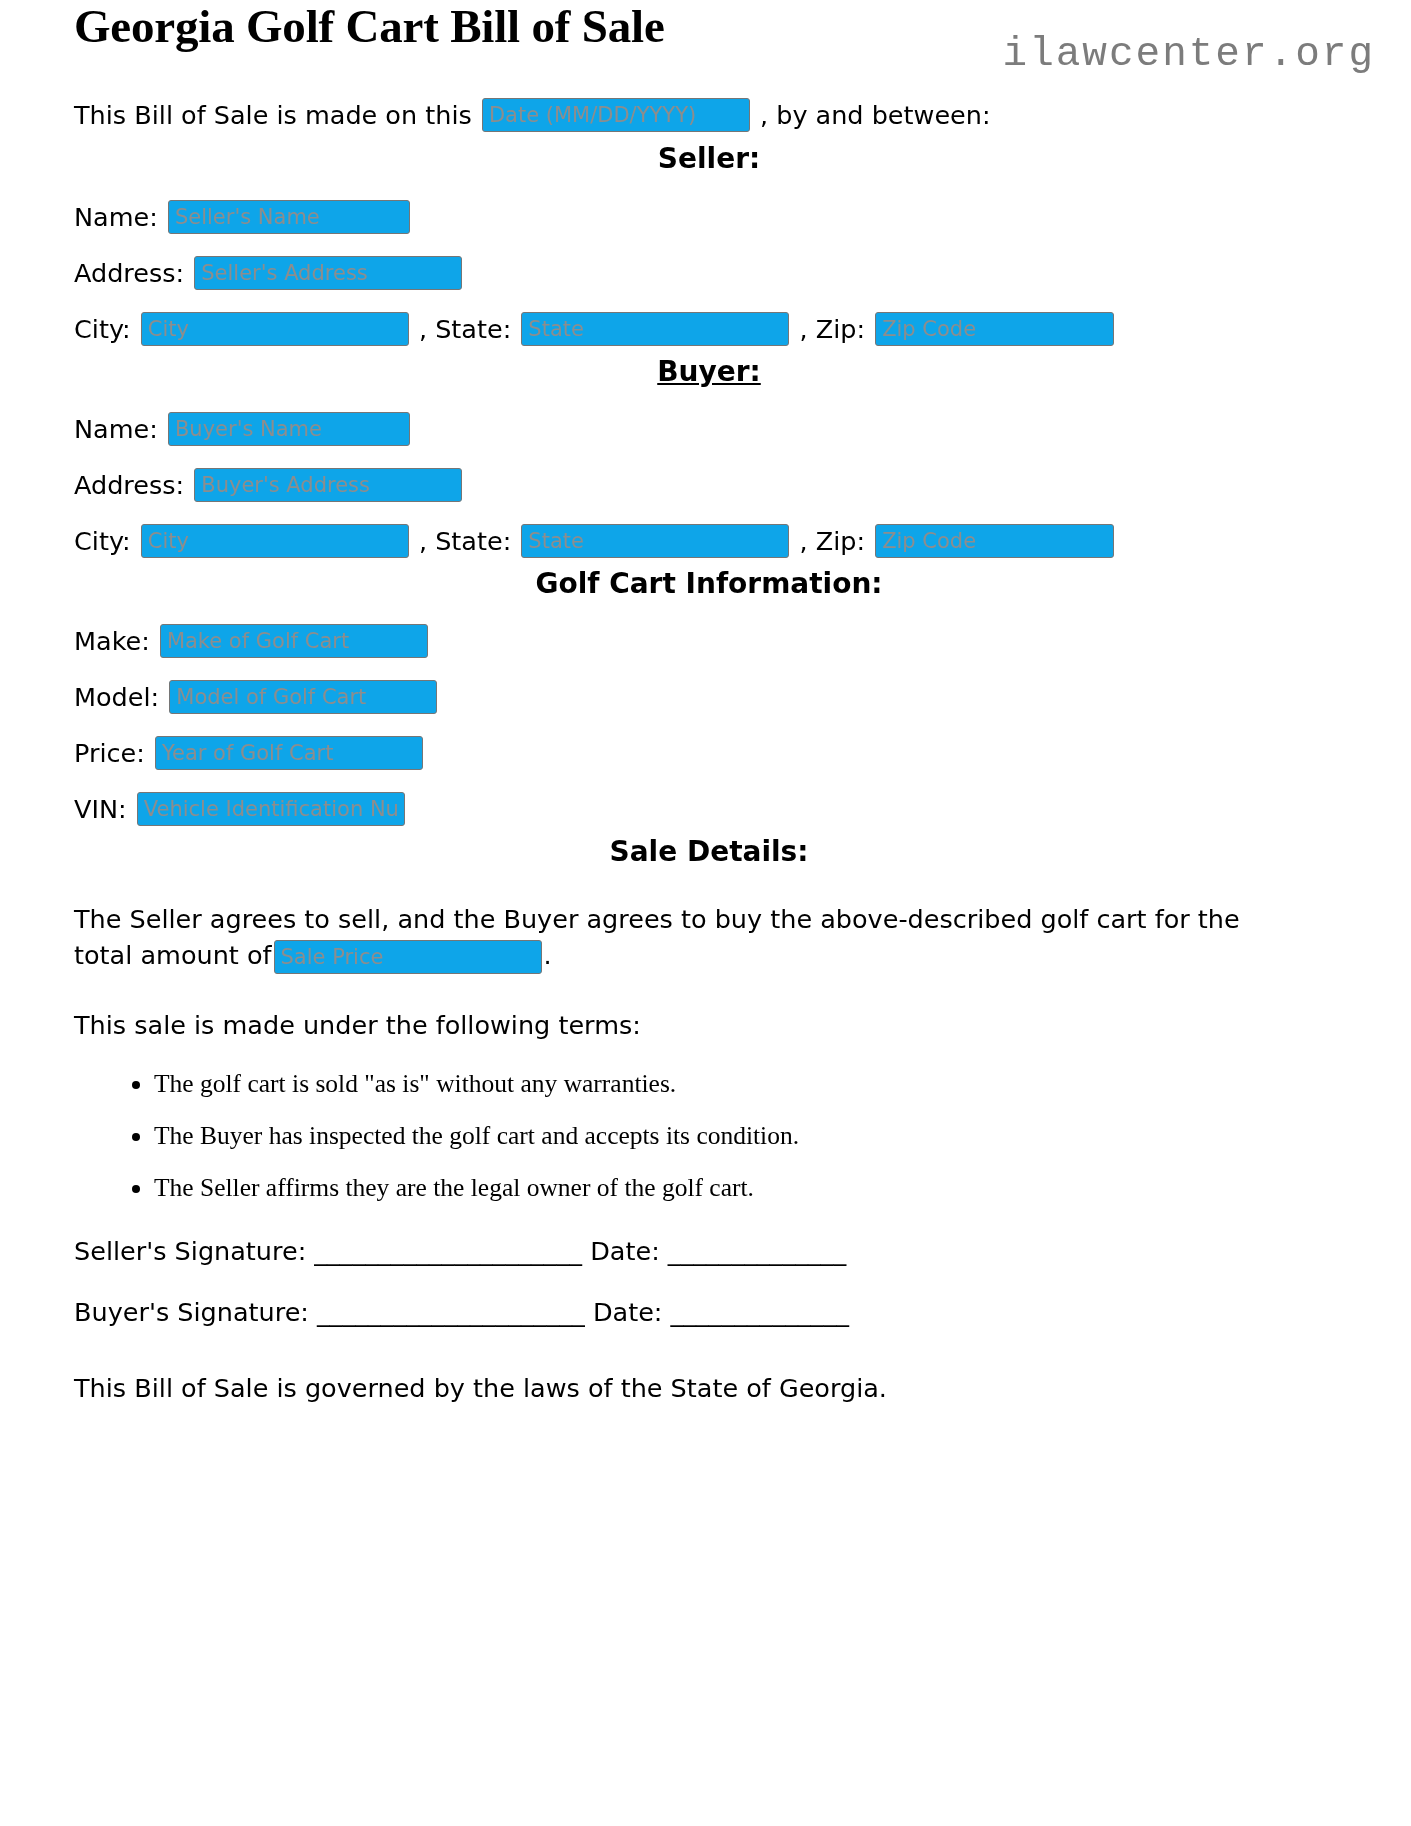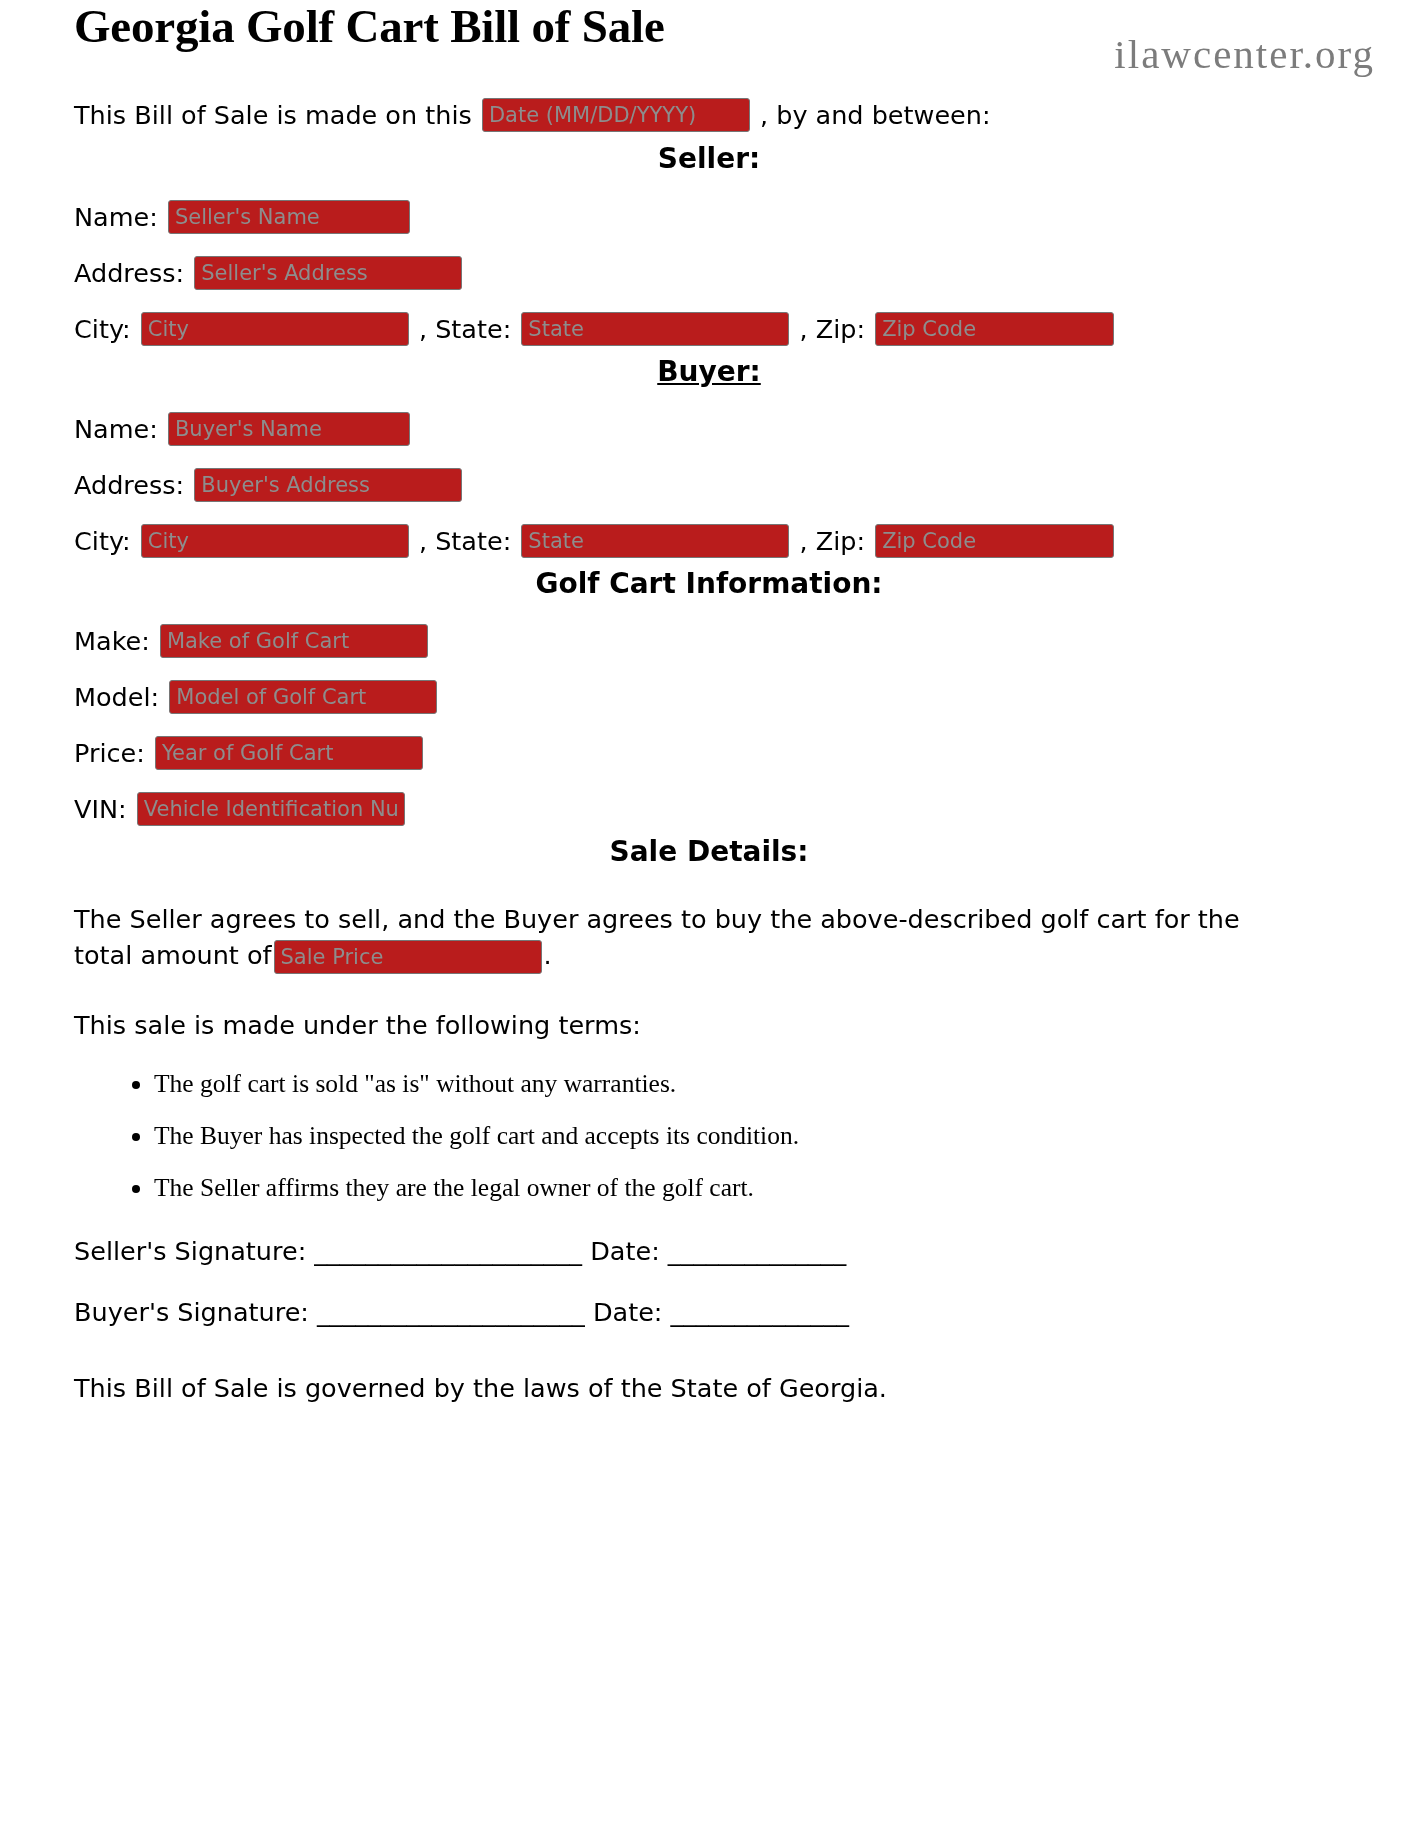--- a/index.html
+++ b/index.html
@@ -23,21 +23,21 @@
     height: 1826px;
     box-sizing: border-box;
     padding: 0;
   }
 
   
   .watermark {
     position: absolute;
     top: 34px;
     right: 36px;
-    font-family: Liberation Serif, serif;
+    font-family: Liberation Mono, monospace;
     font-size: 41px;
     line-height: 1;
     color: #7c7c7c;
     letter-spacing: 2.0px;
     white-space: nowrap;
   }
 
   
   .content {
     position: absolute;
@@ -88,21 +88,21 @@
 
   .lbl {
     display: inline;
     vertical-align: middle;
   }
 
   input.tf {
     font-family: "DejaVu Sans", sans-serif;
     font-size: 21px;
     color: #000;
-    background: #b91c1c;
+    background: #0ea5e9;
     border: 1.6px solid #767676;
     border-radius: 3px;
     padding: 3px 6px;
     margin: 0 2px;
     box-sizing: border-box;
     vertical-align: middle;
     outline: none;
     height: 34px;
   }
   input.tf::placeholder {

